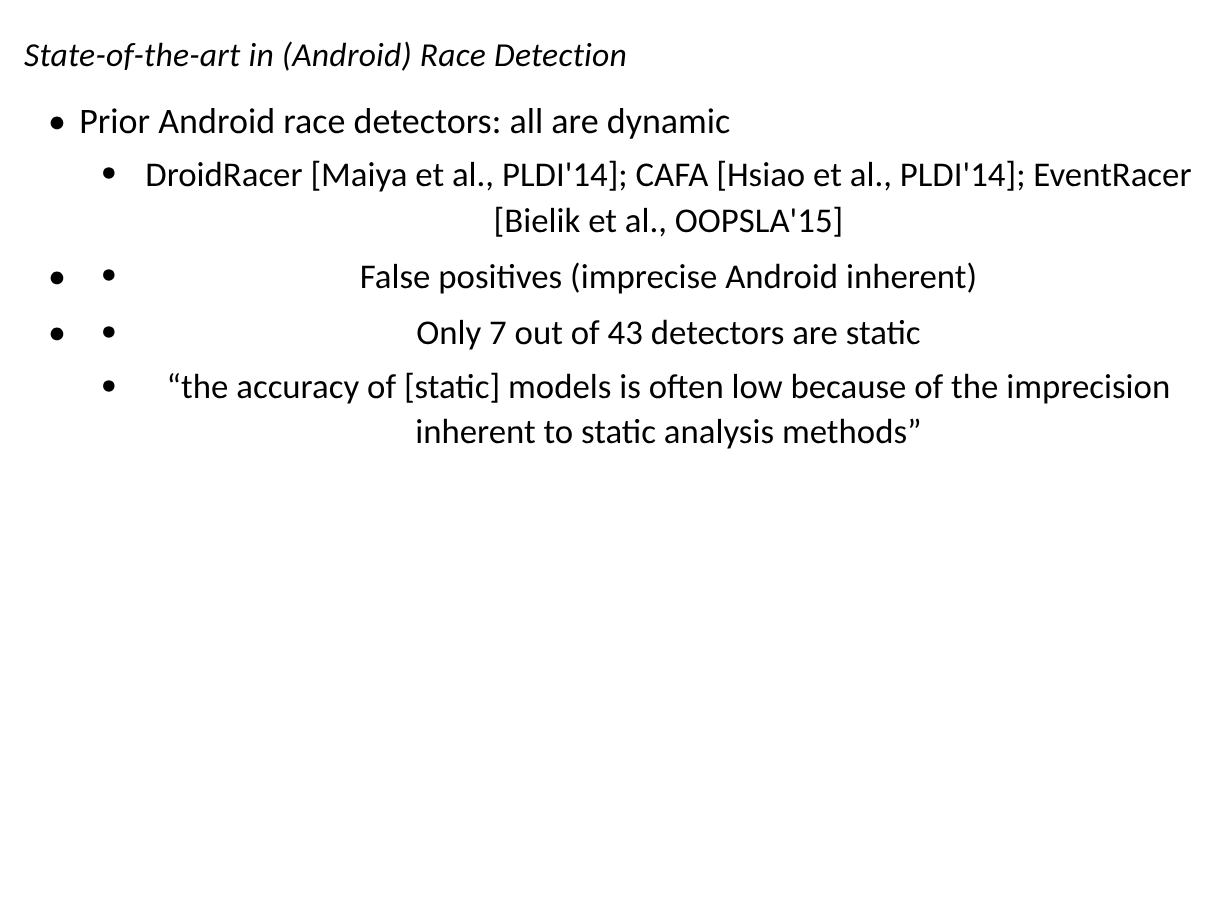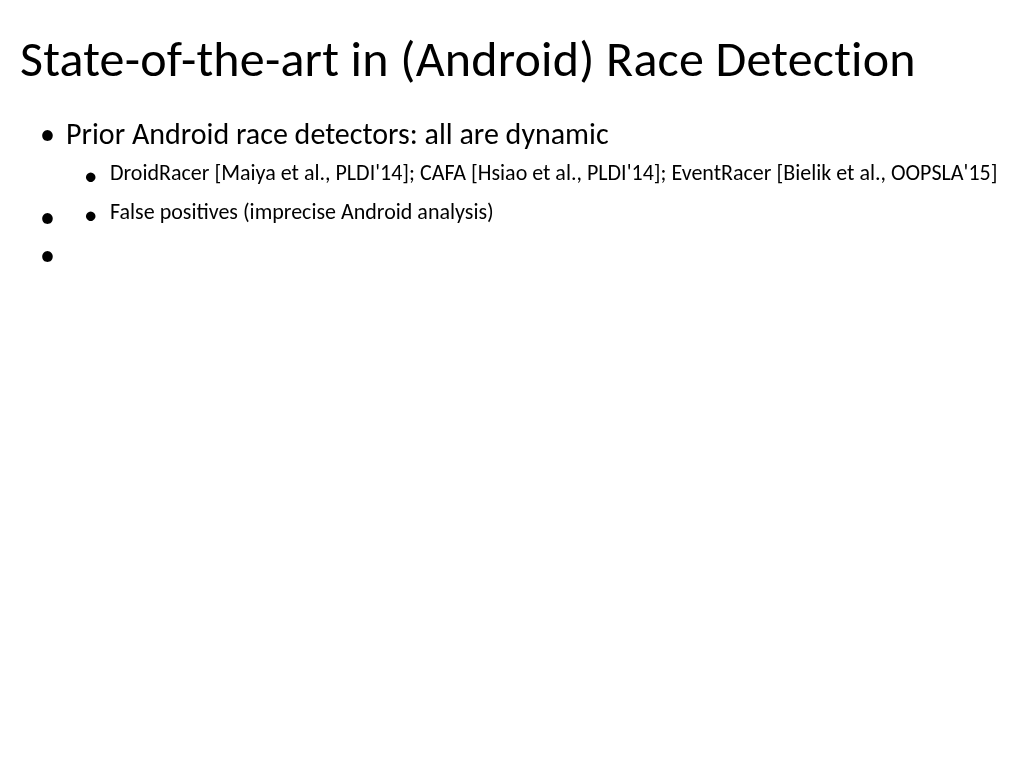--- a/index.html
+++ b/index.html
@@ -8,31 +8,32 @@
       height: 768px;
       background: #ffffff;
       font-family: Calibri, "Segoe UI", Arial, sans-serif;
       color: #000000;
       overflow: hidden;
     }
     .slide {
       padding: 28px 20px 40px 20px;
     }
     .title {
-      font-size: 50px;
+      font-size: 28px;
       font-weight: 400;
-      margin-bottom: 26px;
       letter-spacing: 0.2px;
+      font-style: italic;
     }
     .content {
       padding-left: 18px;
     }
     ul.lvl1 {
       list-style: none;
       padding-left: 28px;
+      margin-top: 20px;
     }
     ul.lvl1 > li {
       font-size: 30px;
       line-height: 1.28;
       margin-bottom: 6px;
       position: relative;
     }
     ul.lvl1 > li::before {
       content: "•";
       position: absolute;
@@ -40,24 +41,25 @@
       top: 0;
       font-size: 30px;
     }
     ul.lvl2 {
       list-style: none;
       padding-left: 44px;
       margin-top: 6px;
       margin-bottom: 10px;
     }
     ul.lvl2 > li {
-      font-size: 22px;
+      font-size: 29px;
       line-height: 1.28;
       margin-bottom: 8px;
       position: relative;
+      text-align: center;
     }
     ul.lvl2 > li::before {
       content: "•";
       position: absolute;
       left: -26px;
       top: 0;
       font-size: 27px;
     }
   </style>
 </head>
@@ -71,21 +73,29 @@
         <span>Prior Android race detectors: all are dynamic</span>
         <ul class="lvl2">
           <li>
             <span>DroidRacer [Maiya et al., PLDI'14]; CAFA [Hsiao et al., PLDI'14]; EventRacer [Bielik et al., OOPSLA'15]</span>
           </li>
         </ul>
       </li>
       <li>
         <ul class="lvl2">
           <li>
-            <span>False positives (imprecise Android analysis)</span>
+            <span>False positives (imprecise Android inherent)</span>
           </li>
         </ul>
       </li>
       <li>
+        <ul class="lvl2">
+          <li>
+            <span>Only 7 out of 43 detectors are static</span>
+          </li>
+          <li>
+            <span>“the accuracy of [static] models is often low because of the imprecision inherent to static analysis methods”</span>
+          </li>
+        </ul>
       </li>
     </ul>
   </div>
 </div>
 
 </body></html>

